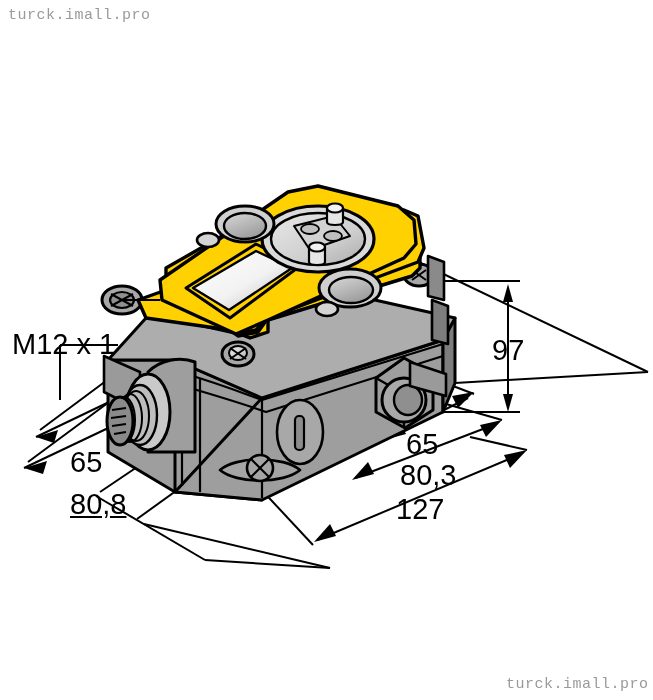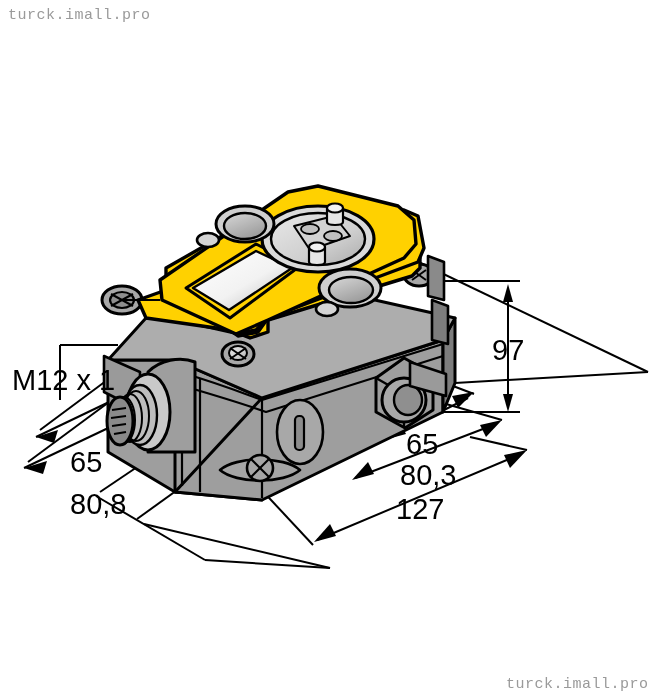--- a/index.html
+++ b/index.html
@@ -258,25 +258,25 @@
         <ellipse cx="327" cy="309" rx="11" ry="7" fill="#D4D4D4" stroke="#000000" stroke-width="2.6"></ellipse>
       </g>
     </g>
 
     <g stroke="#000000" fill="none" stroke-width="2">
       <line x1="122" y1="300" x2="160" y2="300"></line>
     </g>
   </svg>
 
 
-  <div class="dim-label" style="left:12px; top:330px;margin-top:36px;">M12 x 1</div>
+  <div class="dim-label" style="left:12px; top:330px;">M12 x 1</div>
 
   <div class="dim-label" style="left:70px; top:448px;">65</div>
 
-  <div class="dim-label" style="left:70px; top:490px;">80,8</div>
+  <div class="dim-label" style="left:70px; top:490px;text-decoration:underline;">80,8</div>
 
   <div class="dim-label" style="left:406px; top:430px;">65</div>
 
   <div class="dim-label" style="left:400px; top:461px;text-align:right;">80,3</div>
 
   <div class="dim-label" style="left:396px; top:495px;">127</div>
 
   <div class="dim-label" style="left:492px; top:336px;">97</div>
 
 </div>

